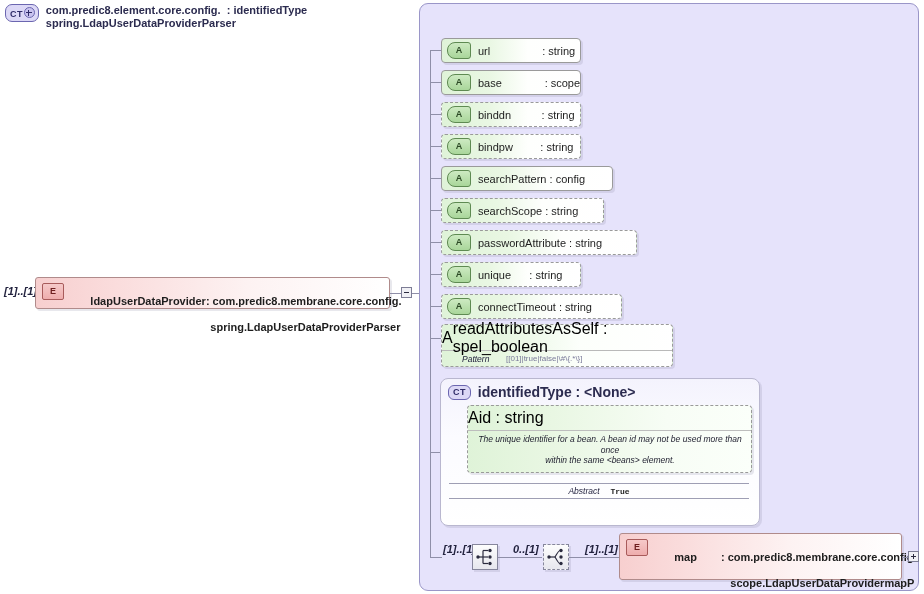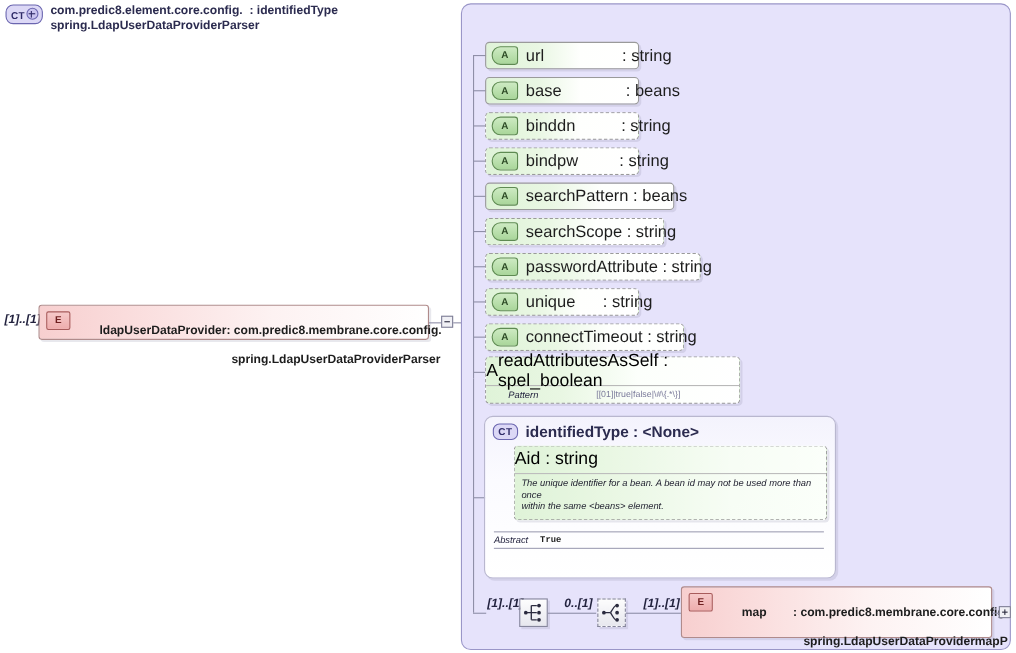--- a/index.html
+++ b/index.html
@@ -74,21 +74,21 @@
     flex:0 0 auto;
     background:linear-gradient(to bottom,#cdeac2,#a9d69a);
     border:1px solid #5e8a52;
     border-radius:8px 3px 3px 8px;
     font-size:9px;font-weight:bold;color:#2c4a25;
     display:flex;align-items:center;justify-content:center;
     line-height:1;
   }
   .attr .aname{
     margin-left:7px;
-    font-size:15px;color:#1d1d1d;
+    font-size:11px;color:#1d1d1d;
     white-space:pre;
   }
 
   
   .attr-group{
     position:absolute;
     box-sizing:border-box;
     background:linear-gradient(to right,#dff3d8 0%,#e9f7e3 30%,#fcfffb 60%,#ffffff 100%);
     border:1px dashed #9a9a9a;
     border-radius:4px;
@@ -98,21 +98,21 @@
     height:25px;display:flex;align-items:center;
   }
   .facet{
     border-top:1px solid #b9b9b9;
     height:15px;
     display:flex;align-items:center;
     padding-left:20px;
     font-size:8px;
   }
   .facet .fname{font-style:italic;color:#23233f;width:44px;flex:0 0 auto;font-size:8.5px;}
-  .facet .fval{color:#7a7a9a;font-size:8px;white-space:pre;margin-left:36px;}
+  .facet .fval{color:#7a7a9a;font-size:8px;white-space:pre;}
 
   
   .ct-inner{
     position:absolute;
     left:440px;top:378px;width:320px;height:148px;
     background:linear-gradient(to bottom,#f4f3fd 0%,#fbfbff 40%,#ffffff 100%);
     border:1px solid #b9b7cf;
     border-radius:8px;
     box-sizing:border-box;
     box-shadow:2px 2px 0 rgba(120,118,150,.17);
@@ -135,27 +135,28 @@
     box-sizing:border-box;
     background:linear-gradient(to right,#dff3d8 0%,#e9f7e3 30%,#f7fdf5 70%,#fbfffa 100%);
     border:1px dashed #9a9a9a;border-radius:4px;
     box-shadow:2px 2px 0 rgba(120,118,150,.17);
   }
   .id-box .grow{height:24px;display:flex;align-items:center;}
   .id-doc{
     border-top:1px solid #bdbdbd;
     padding:3px 5px 0 6px;
     font-size:8.5px;font-style:italic;color:#1d1d2d;
-    line-height:10.5px;white-space:pre-line;
+    line-height:10.5px;white-space:pre-line;text-align:center;
   }
   .abstract-row{
     position:absolute;left:8px;top:104px;width:300px;height:14px;
     border-top:1px solid #9e9eb4;border-bottom:1px solid #9e9eb4;
     display:flex;align-items:center;
     font-size:8.5px;
+    justify-content:center;
   }
   .abstract-row .alabel{font-style:italic;color:#23233f;width:42px;}
   .abstract-row .aval{font-weight:bold;color:#1d1d1d;font-size:8px;font-family:Liberation Mono, monospace;}
   .inner-doc{
     position:absolute;left:8px;top:120px;width:300px;
     font-size:8.5px;font-style:italic;color:#1d1d2d;
     line-height:11px;white-space:pre-line;
   }
 
   
@@ -242,39 +243,39 @@
 
   <div class="line hline" style="left:430px;top:50px;width:12px;"></div>
   <div class="attr" style="left:441px;top:38px;width:140px;">
     <div class="abadge">A</div>
     <div class="aname">url                 : string</div>
   </div>
 
   <div class="line hline" style="left:430px;top:82px;width:12px;"></div>
   <div class="attr" style="left:441px;top:70px;width:140px;">
     <div class="abadge">A</div>
-    <div class="aname">base              : beans</div>
+    <div class="aname">base              : scope</div>
   </div>
 
   <div class="line hline" style="left:430px;top:114px;width:12px;"></div>
   <div class="attr optional" style="left:441px;top:102px;width:140px;">
     <div class="abadge">A</div>
     <div class="aname">binddn          : string</div>
   </div>
 
   <div class="line hline" style="left:430px;top:146px;width:12px;"></div>
   <div class="attr optional" style="left:441px;top:134px;width:140px;">
     <div class="abadge">A</div>
     <div class="aname">bindpw         : string</div>
   </div>
 
   <div class="line hline" style="left:430px;top:178px;width:12px;"></div>
   <div class="attr" style="left:441px;top:166px;width:172px;">
     <div class="abadge">A</div>
-    <div class="aname">searchPattern : beans</div>
+    <div class="aname">searchPattern : config</div>
   </div>
 
   <div class="line hline" style="left:430px;top:210px;width:12px;"></div>
   <div class="attr optional" style="left:441px;top:198px;width:163px;">
     <div class="abadge">A</div>
     <div class="aname">searchScope : string</div>
   </div>
 
   <div class="line hline" style="left:430px;top:242px;width:12px;"></div>
   <div class="attr optional" style="left:441px;top:230px;width:196px;">
@@ -367,21 +368,21 @@
   </div>
 
   <div class="line hline" style="left:569px;top:557px;width:50px;"></div>
 
   <div class="card" style="left:585px;top:543px;">[1]..[1]</div>
 
   <div class="elem" style="left:619px;top:533px;width:283px;height:47px;">
     <div class="ebadge">E</div>
     <div class="etext">
       <span>map</span><span style="display:inline-block;padding-left:24px;">: com.predic8.membrane.core.config.</span><br>
-      <span style="display:inline-block;padding-left:56px;">spring.LdapUserDataProvidermapP</span><br>
+      <span style="display:inline-block;padding-left:56px;">scope.LdapUserDataProvidermapP</span><br>
       
     </div>
   </div>
 
   <div class="line hline" style="left:902px;top:557px;width:8px;"></div>
   <div class="toggle plus" style="left:908px;top:551px;"></div>
 
 </div>
 
 </body></html>

